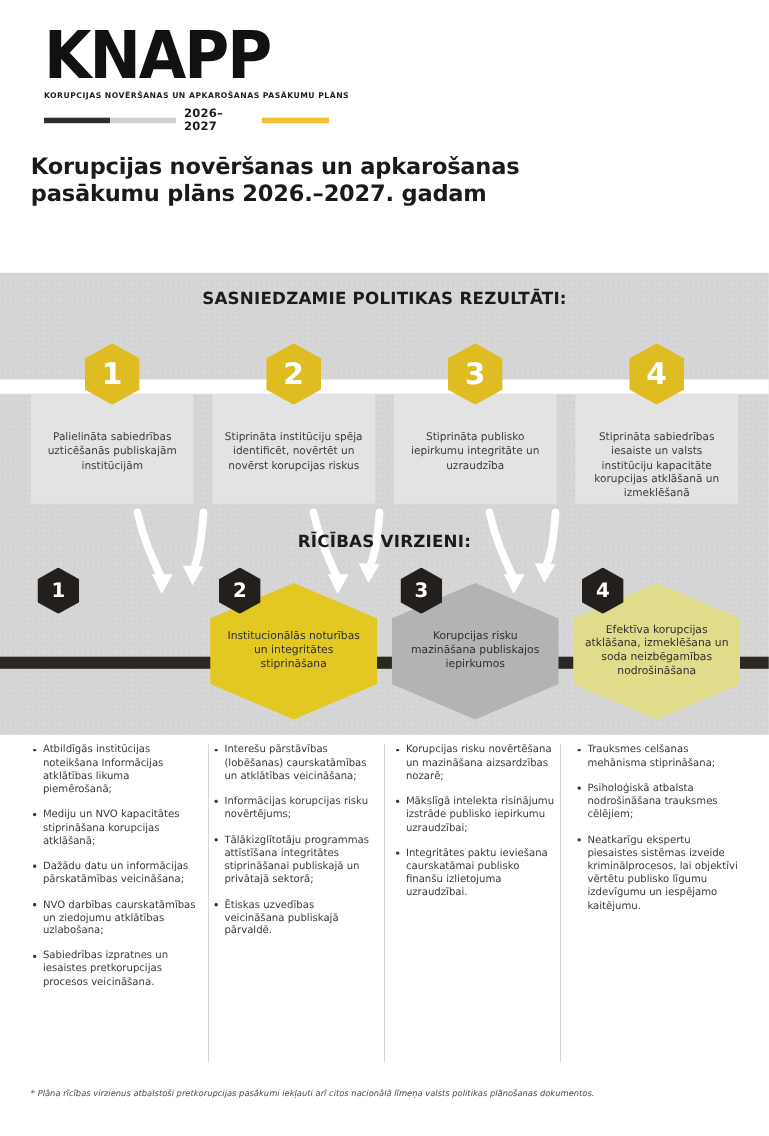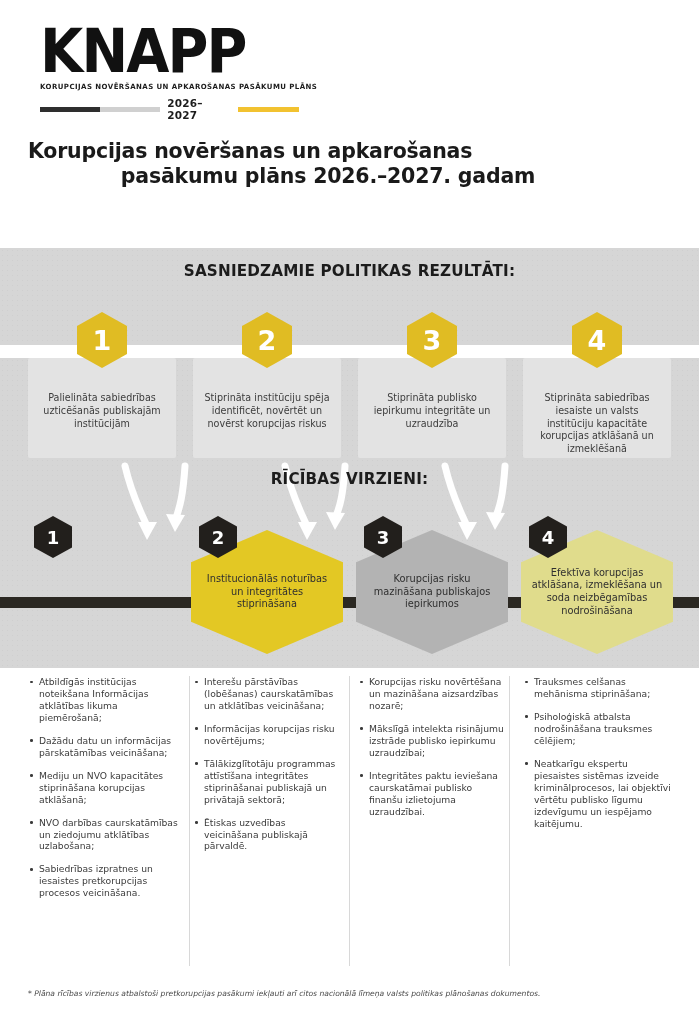--- a/index.html
+++ b/index.html
@@ -48,21 +48,21 @@
   }
   .rule-yellow{height:5px;width:63px;background:#f2c230;}
 
   .title{
     margin:18px 0 0 0;
     font-size:20.5px;font-weight:bold;line-height:1.22;
     color:#1a1a1a;letter-spacing:-0.2px;
     text-align:justify;
     width:600px;
   }
-  .title span.l2{display:block;text-align:center;}
+  .title span.l2{display:block;text-align:left;}
   .goal{
     margin-top:11px;width:600px;
     font-size:10.3px;line-height:1.52;color:#3a3a3a;
     text-align:justify;
   }
   .goal b{color:#1a1a1a;font-weight:bold;}
 
   
   .band{
     position:absolute;left:0;top:248px;width:699px;height:420px;
@@ -76,21 +76,21 @@
   }
   .band-dark-stripe{
     position:absolute;left:0;top:349px;width:699px;height:11px;background:#2b2822;
   }
 
   .band-title{
     position:absolute;top:14px;left:0;width:699px;text-align:center;
     font-size:15.2px;font-weight:bold;letter-spacing:0.2px;color:#1c1c1c;
   }
   .band-title2{
-    position:absolute;top:222px;left:0;width:699px;text-align:center;
+    position:absolute;top:235px;left:0;width:699px;text-align:center;
     font-size:15.2px;font-weight:bold;letter-spacing:0.2px;color:#1c1c1c;
     z-index:9;
   }
 
   
   .results{
     position:absolute;top:110px;left:0;width:699px;height:105px;
     display:flex;justify-content:space-between;padding:0 28px;
     box-sizing:border-box;
   }
@@ -258,22 +258,22 @@
   </div>
 
   <div class="col-sep" style="left:189px;height:290px;"></div>
   <div class="col-sep" style="left:349px;height:290px;"></div>
   <div class="col-sep" style="left:509px;height:290px;"></div>
 
   <div class="cols">
     <div class="col">
       <ul>
         <li>Atbildīgās institūcijas noteikšana Informācijas atklātības likuma piemērošanā;</li>
+        <li>Mediju un NVO kapacitātes stiprināšana korupcijas atklāšanā;</li>
         <li>Dažādu datu un informācijas pārskatāmības veicināšana;</li>
-        <li>Mediju un NVO kapacitātes stiprināšana korupcijas atklāšanā;</li>
         <li>NVO darbības caurskatāmības un ziedojumu atklātības uzlabošana;</li>
         <li>Sabiedrības izpratnes un iesaistes pretkorupcijas procesos veicināšana.</li>
       </ul>
     </div>
     <div class="col">
       <ul>
         <li>Interešu pārstāvības (lobēšanas) caurskatāmības un atklātības veicināšana;</li>
         <li>Informācijas korupcijas risku novērtējums;</li>
         <li>Tālākizglītotāju programmas attīstīšana integritātes stiprināšanai publiskajā un privātajā sektorā;</li>
         <li>Ētiskas uzvedības veicināšana publiskajā pārvaldē.</li>

